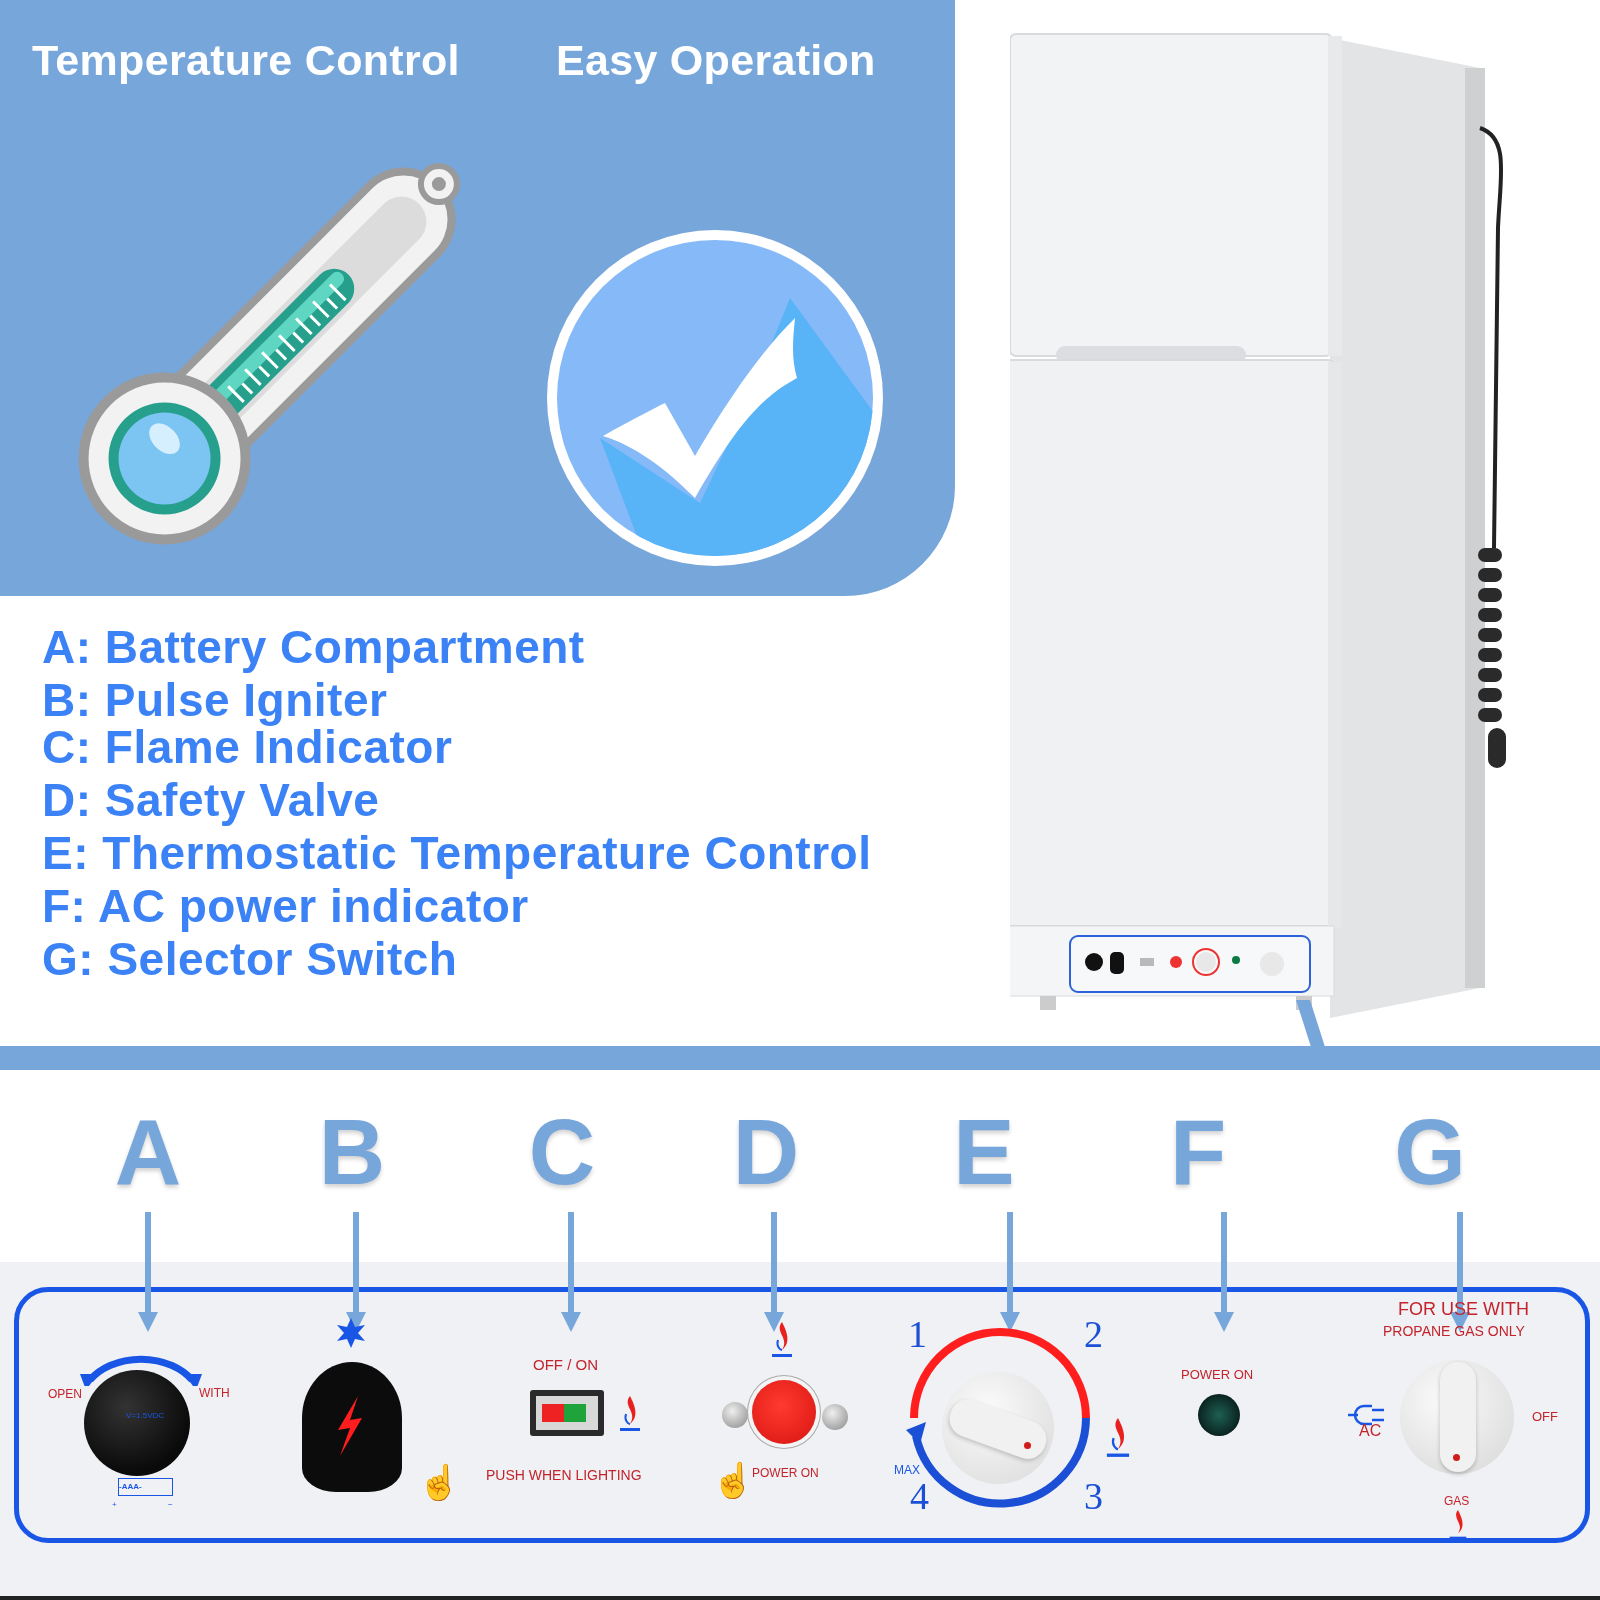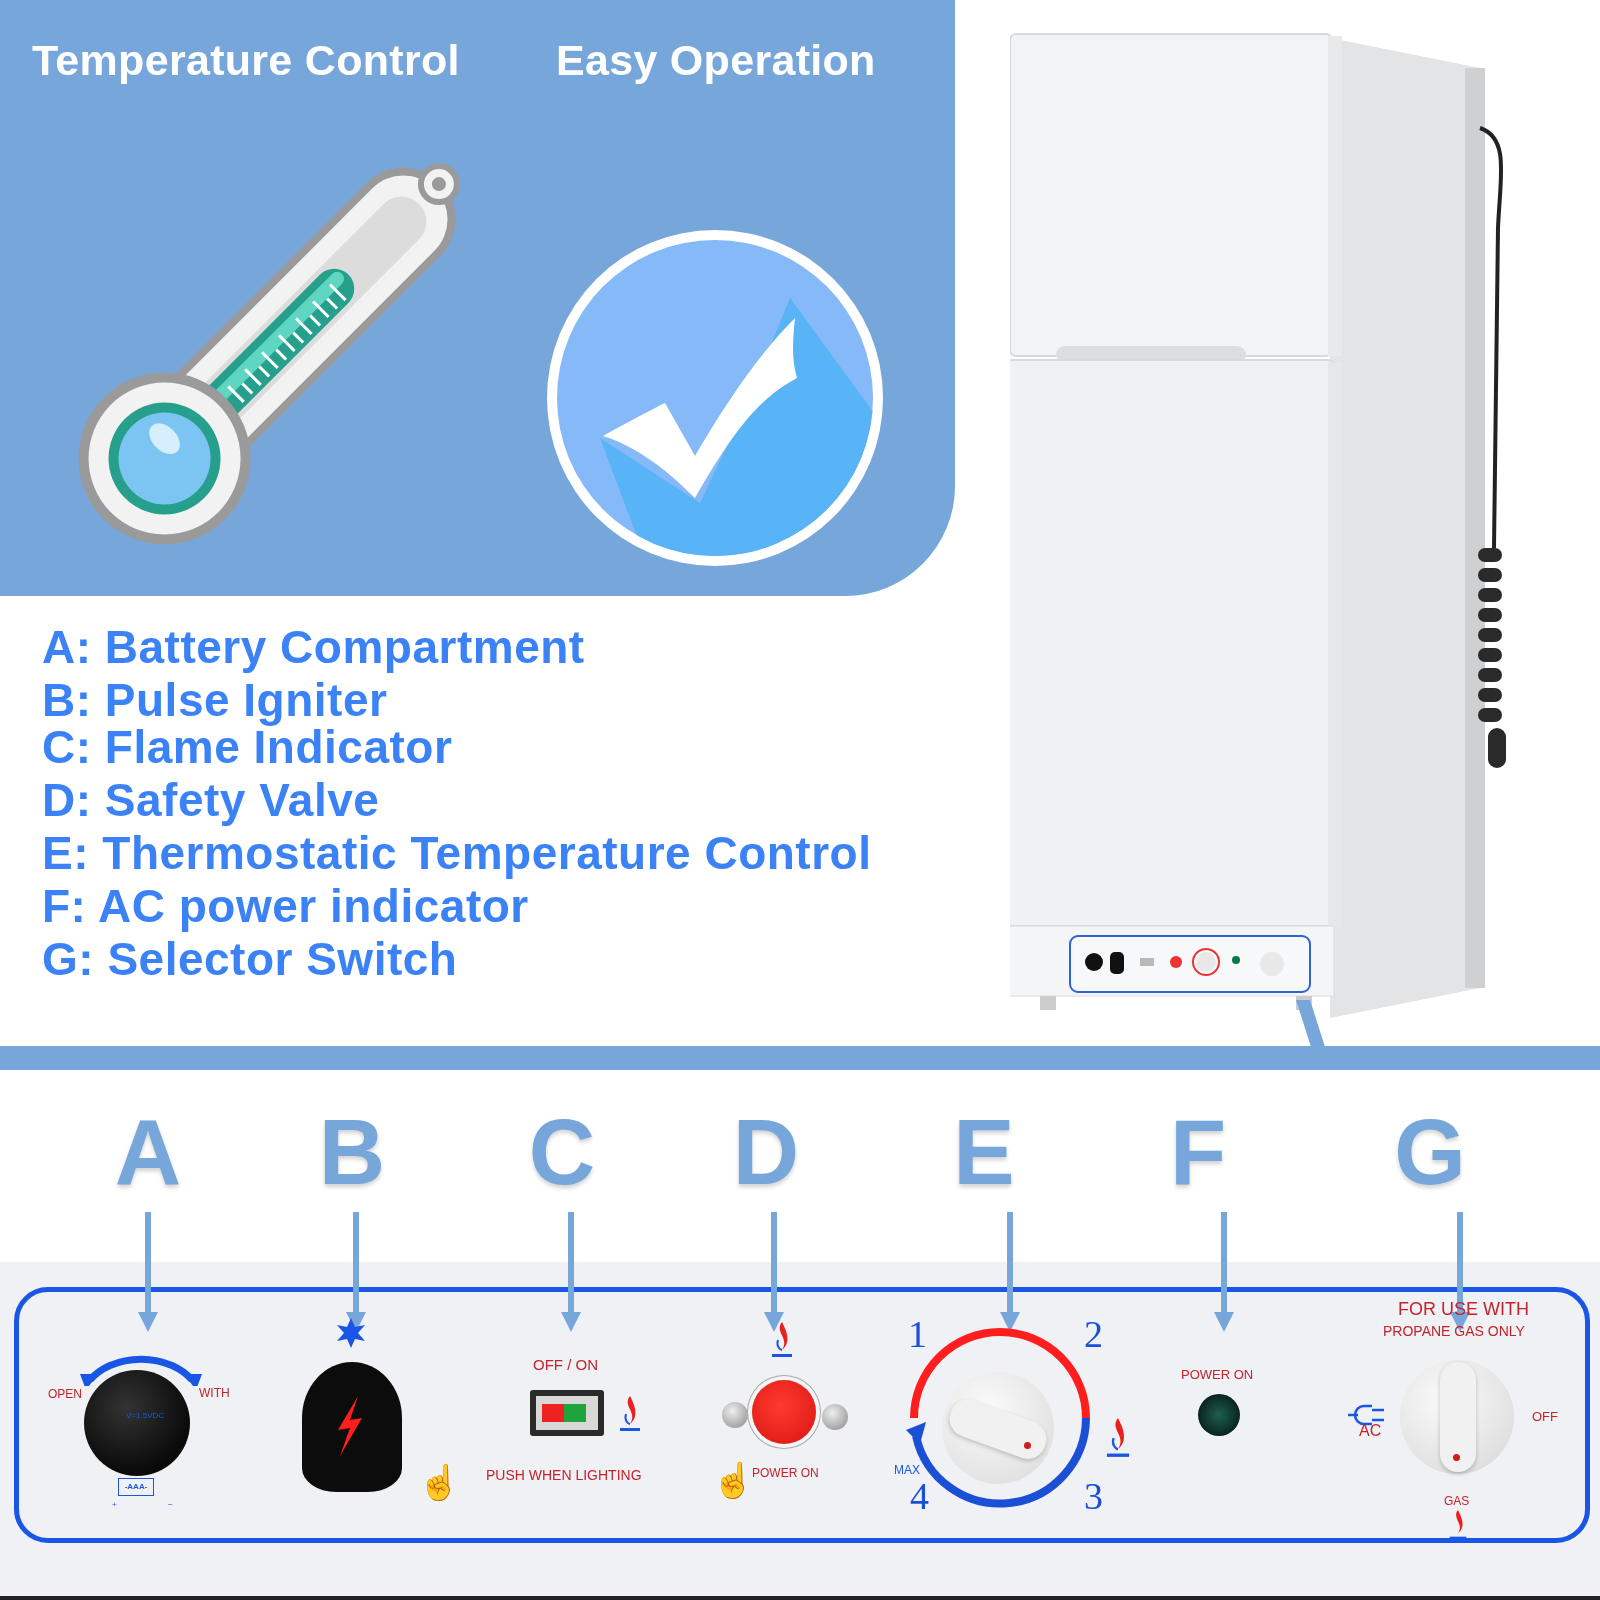--- a/index.html
+++ b/index.html
@@ -205,21 +205,21 @@
   </svg>
 
 <svg class="abs" style="left:76px;top:1334px;width:130px;height:52px" viewBox="0 0 130 52">
   <path d="M14 46 A60 44 0 0 1 116 46" stroke="#1a56e6" stroke-width="7" fill="none"></path>
   <polygon points="4,40 22,40 10,56" fill="#1a56e6"></polygon>
   <polygon points="108,40 126,40 120,56" fill="#1a56e6"></polygon>
 </svg>
 <div class="red-text" style="left:48px;top:1387px;font-size:12px">OPEN</div>
 <div class="red-text" style="left:199px;top:1386px;font-size:12px">WITH</div>
 <div class="abs" style="left:84px;top:1370px;width:106px;height:106px;border-radius:50%;background:radial-gradient(circle at 40% 35%,#333 0%,#0a0a0a 70%);"></div>
-<div class="abs" style="left:118px;top:1478px;width:36px;height:18px;border:1.5px solid #1a56e6;font-size:8px;color:#1a56e6;text-align:center;line-height:15px;font-weight:bold">-AAA-</div>
+<div class="abs" style="left:118px;top:1478px;width:55px;height:18px;border:1.5px solid #1a56e6;font-size:8px;color:#1a56e6;line-height:15px;font-weight:bold">-AAA-</div>
 <div class="tiny-blue" style="left:112px;top:1500px;font-size:8px">+</div>
 <div class="tiny-blue" style="left:126px;top:1411px;font-size:8px">V=1.5VDC</div>
 <div class="tiny-blue" style="left:168px;top:1500px;font-size:8px">−</div>
 
 <svg class="abs" style="left:336px;top:1318px;width:30px;height:30px" viewBox="0 0 30 30">
   <polygon points="15,0 19,9 29,7 22,15 29,23 19,21 15,30 11,21 1,23 8,15 1,7 11,9" fill="#1a56e6"></polygon>
 </svg>
 <div class="abs" style="left:302px;top:1362px;width:100px;height:130px;background:#0c0c0c;border-radius:50px 50px 34px 34px / 56px 56px 24px 24px"></div>
 <svg class="abs" style="left:330px;top:1396px;width:40px;height:60px" viewBox="0 0 40 60">
   <polygon points="28,0 8,34 20,32 10,60 32,22 20,24" fill="#ff1d1d"></polygon>

